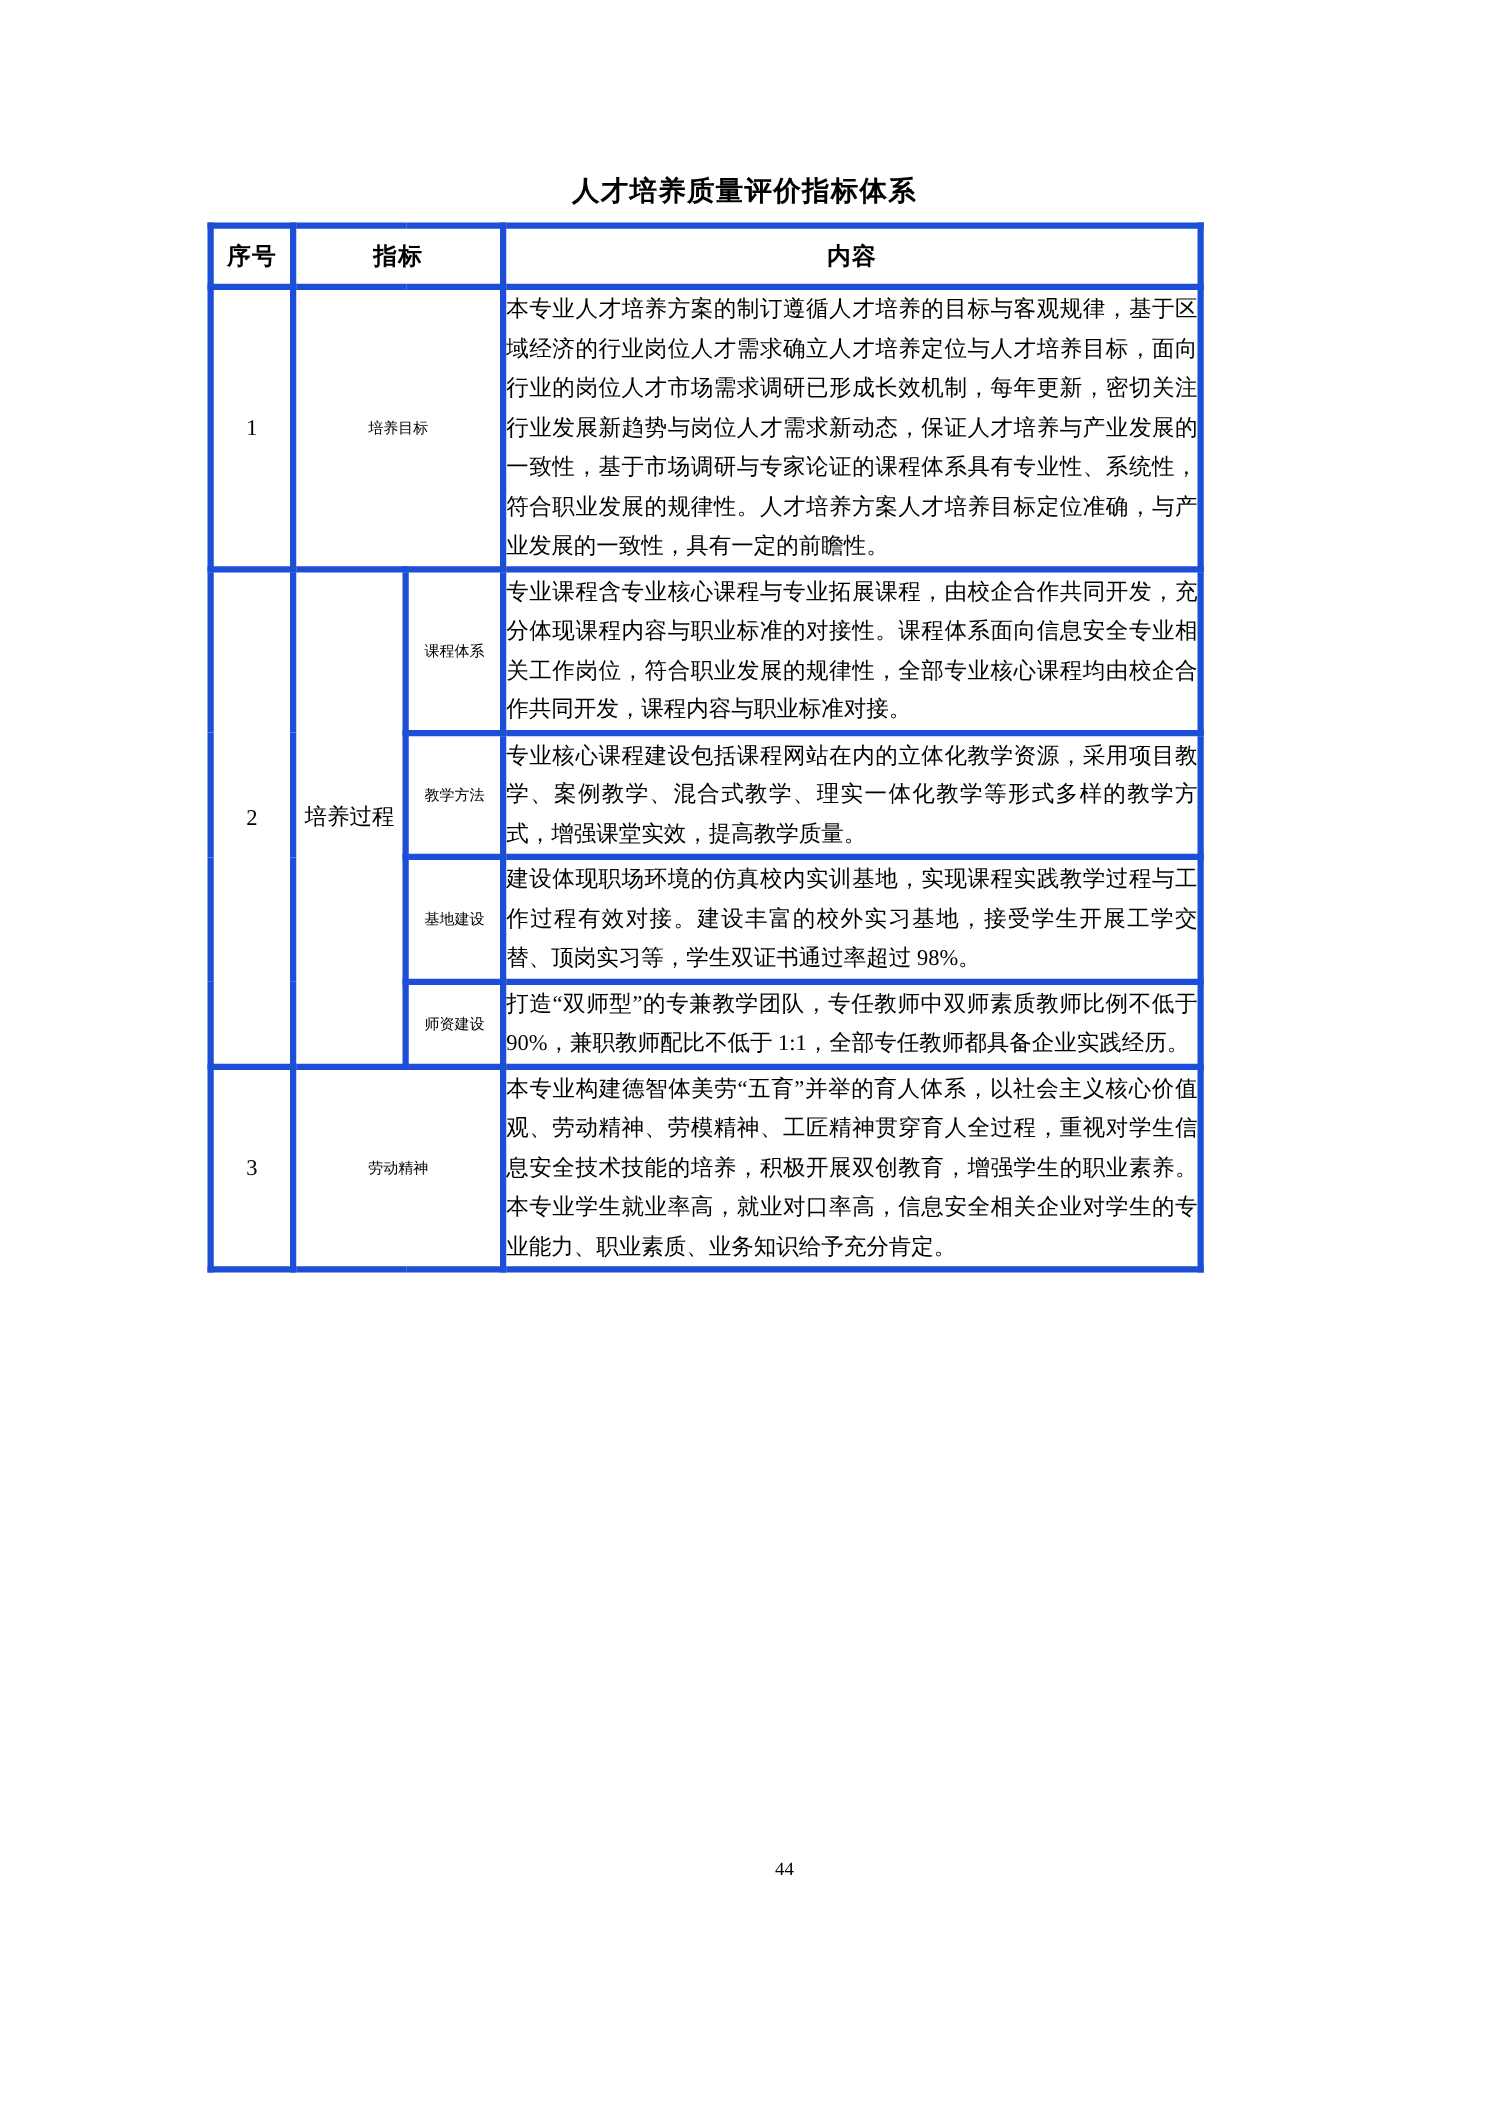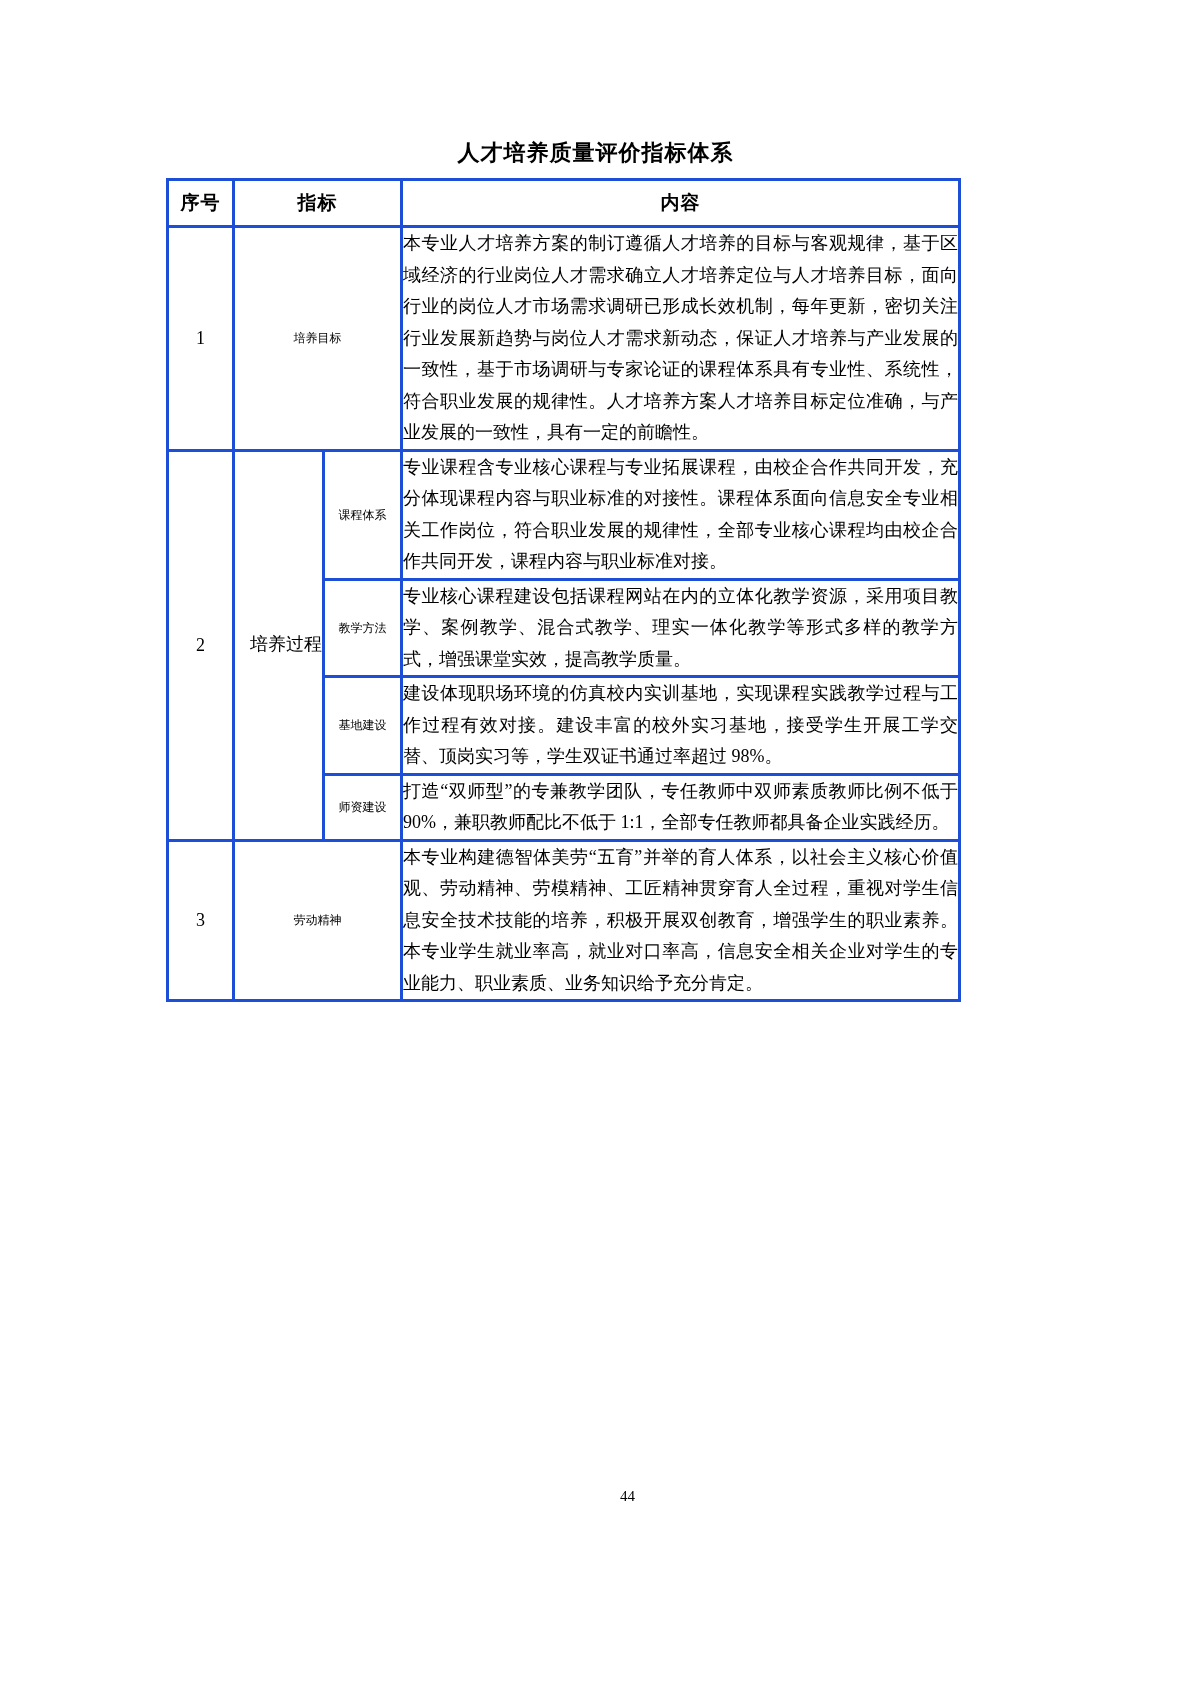--- a/index.html
+++ b/index.html
@@ -35,21 +35,21 @@
   }
   table.matrix {
     position: absolute;
     top: 178px;
     left: 166px;
     width: 792px;
     border-collapse: collapse;
     table-layout: fixed;
   }
   table.matrix td, table.matrix th {
-    border: 3px solid #1d4ed8;
+    border: 5px solid #1d4ed8;
     vertical-align: middle;
     padding: 0;
   }
   .head-cell {
     text-align: center;
     font-family: "Liberation Sans", "DejaVu Sans", sans-serif;
     font-weight: bold;
     font-size: 19px;
     height: 44px;
     letter-spacing: 1px;
@@ -67,21 +67,21 @@
   .ind-cell {
     text-align: center;
     font-size: 12px;
     line-height: 1.5;
     font-family: "Liberation Serif", "DejaVu Serif", serif;
   }
   .ind-cell.narrow {
     padding: 0 10px;
   }
   .ind-vertical {
-    text-align: right;
+    text-align: center;
     font-size: 18px;
     line-height: 1.55;
     width: 42px;
   }
   .content-cell {
     font-size: 18px;
     line-height: 1.75;
     text-align: justify;
     text-justify: inter-ideograph;
     padding: 10px 12px 10px 12px;

